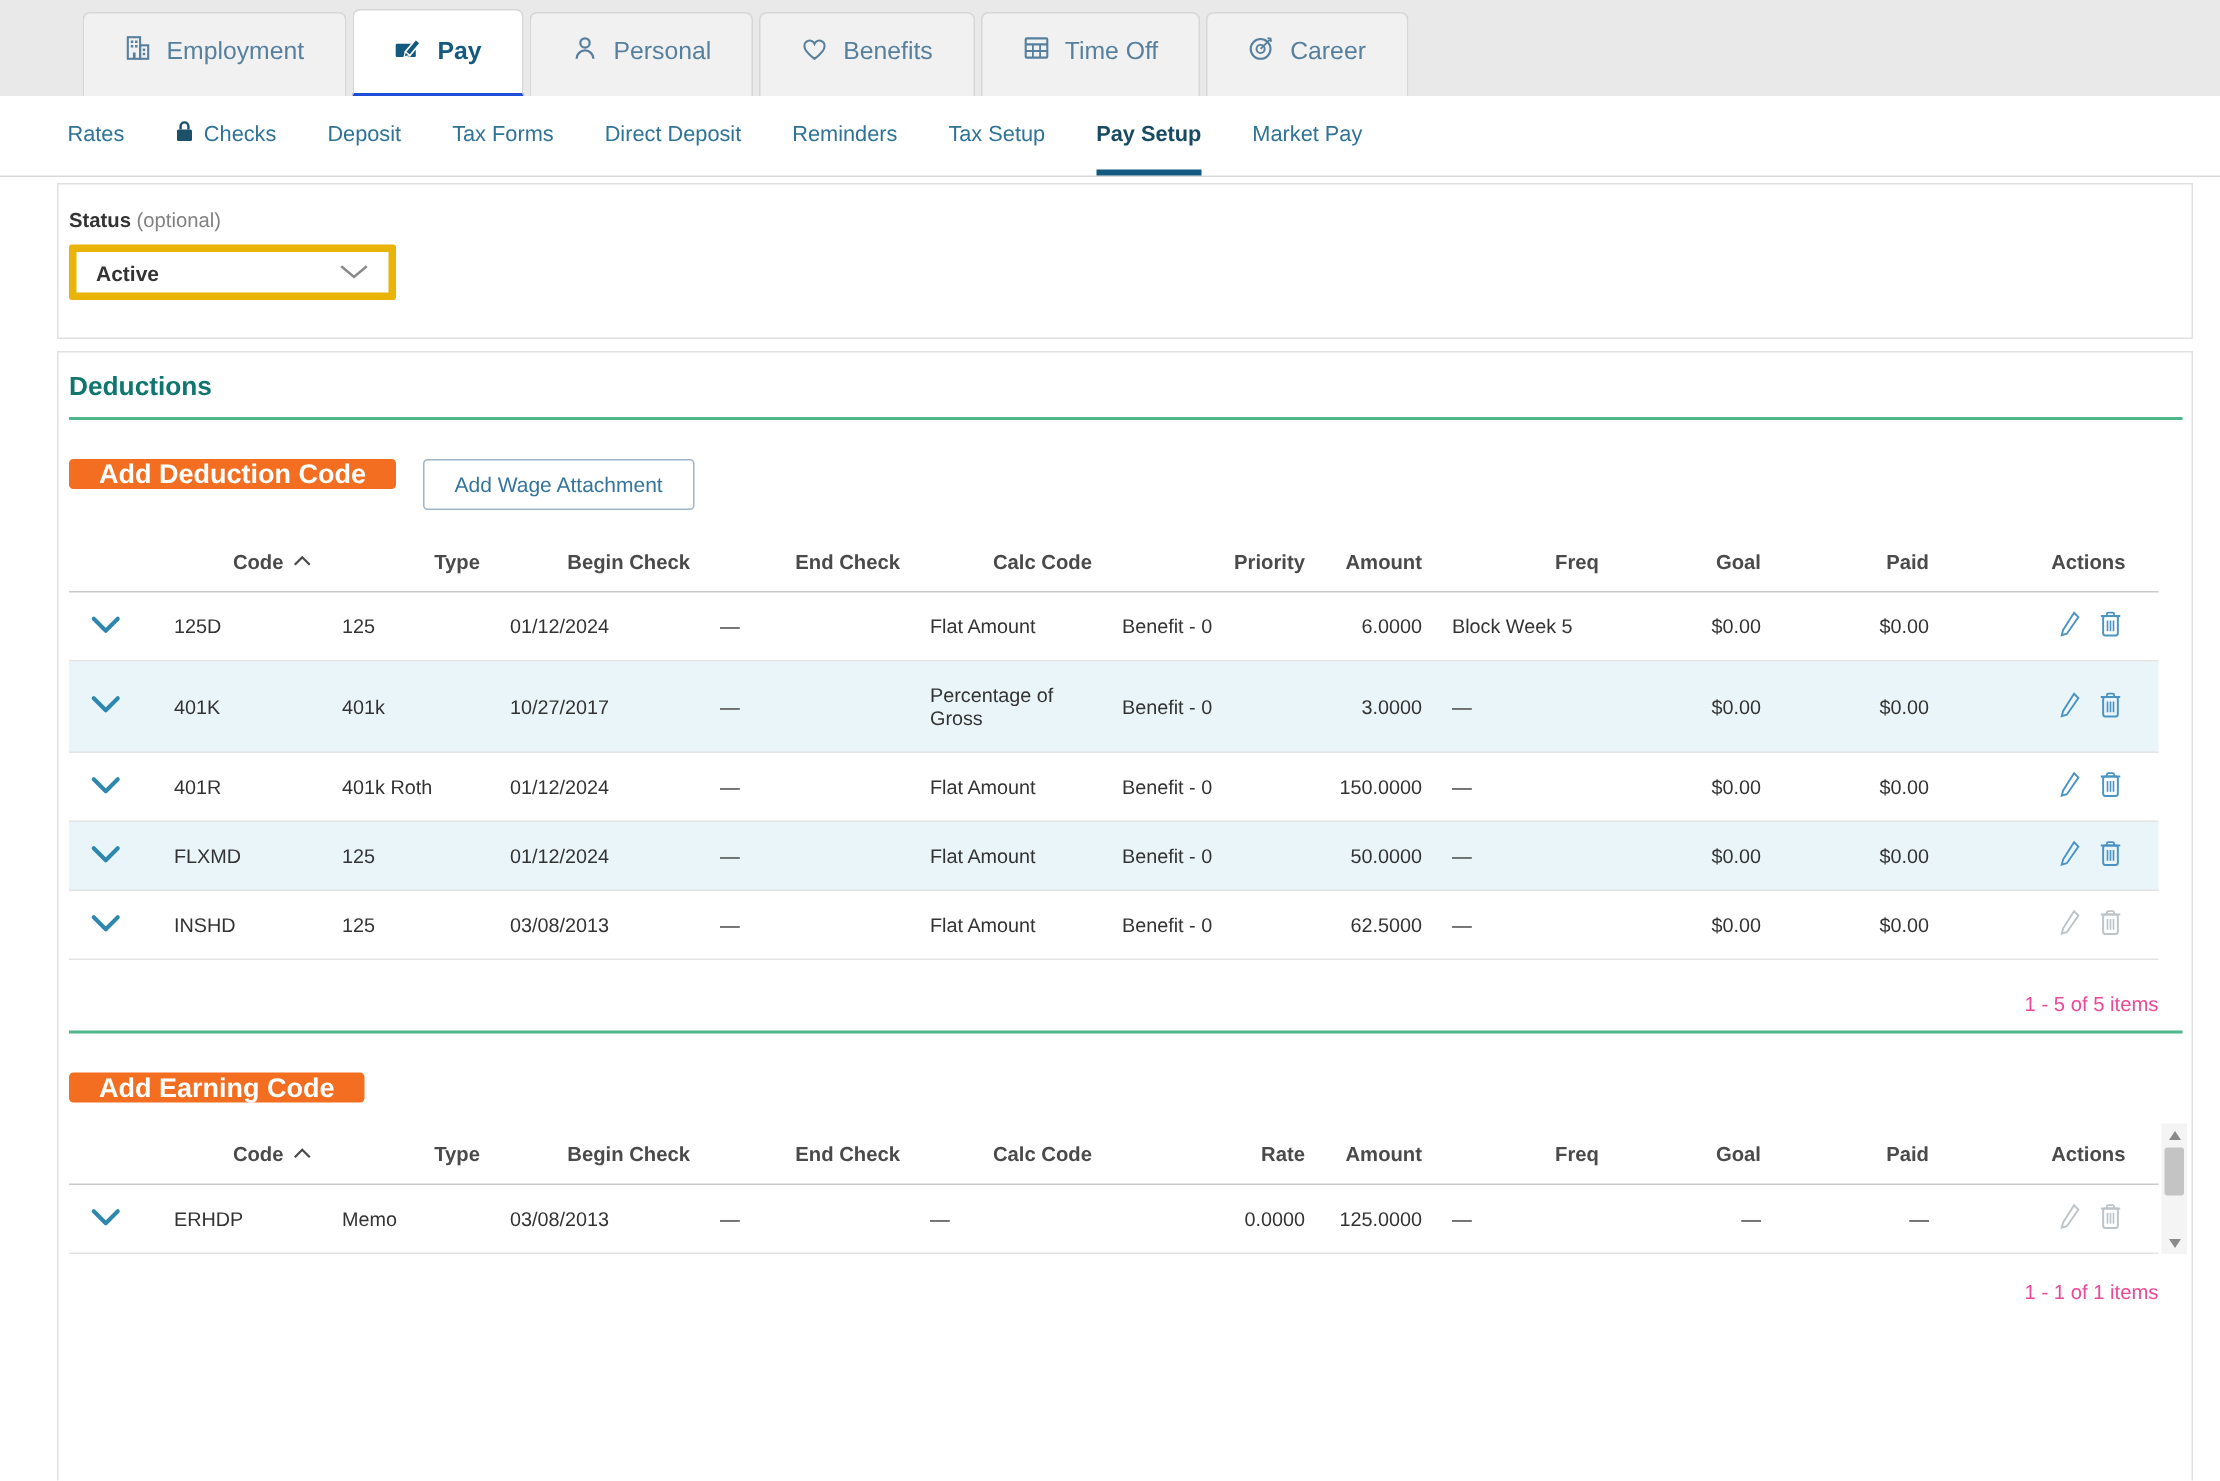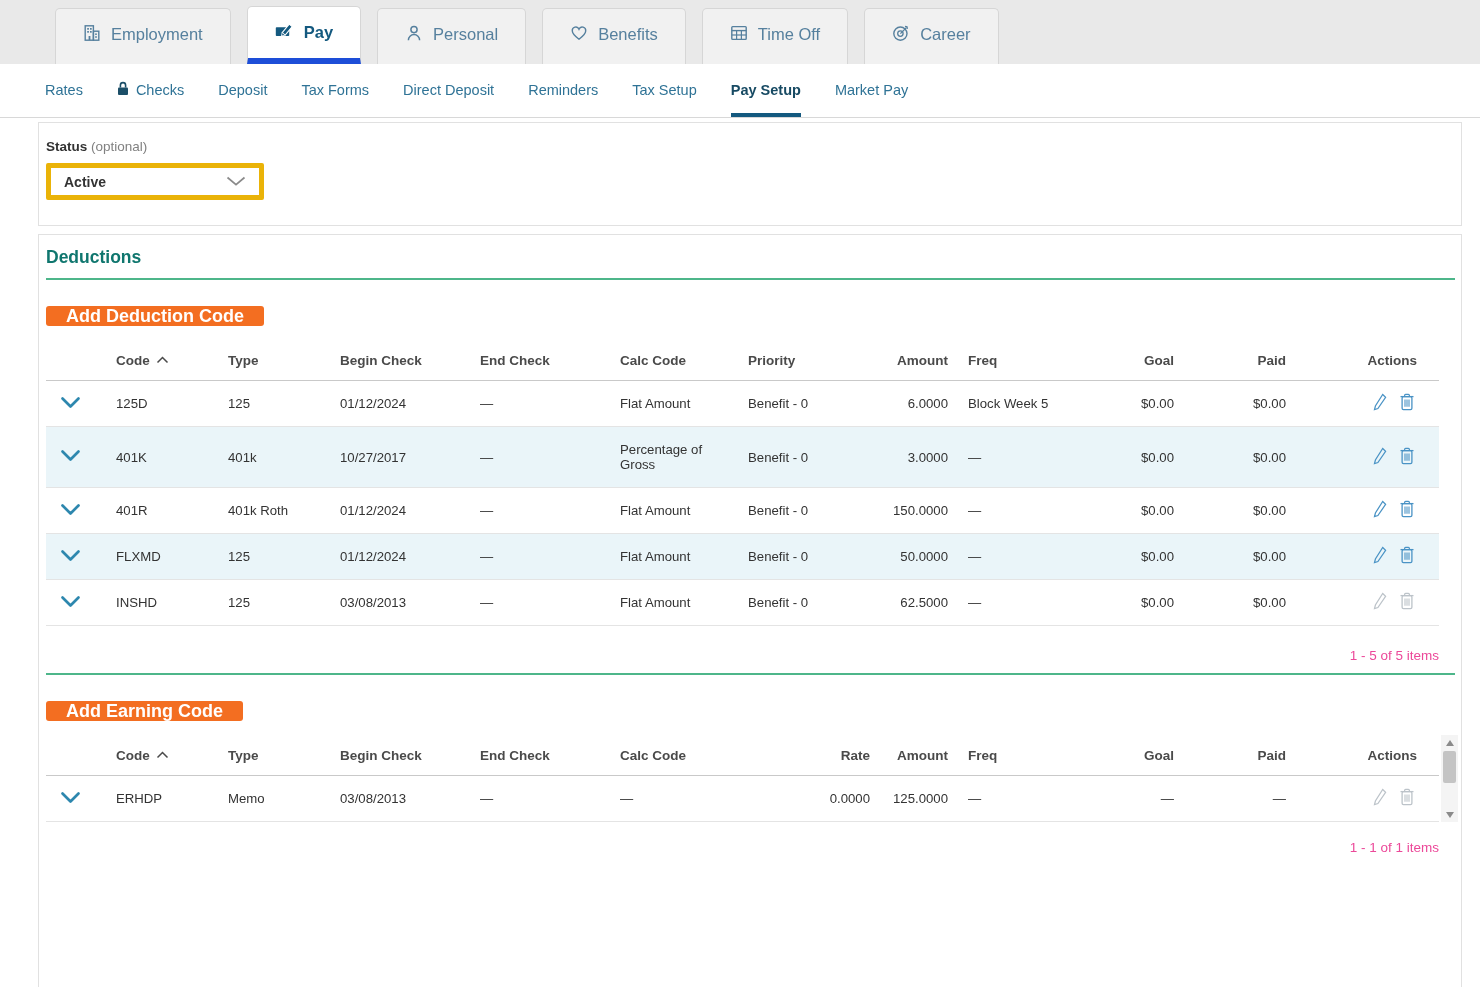--- a/index.html
+++ b/index.html
@@ -8,32 +8,32 @@
     width:1480px; height:987px; position:relative; overflow:hidden;
     background:#ffffff;
     font-family:"Liberation Sans","DejaVu Sans",sans-serif;
     color:#333;
   }
 
   
   .tabbar {
     position:absolute; top:0; left:0; right:0; height:64px;
     background:#e9e9e9; display:flex; align-items:flex-end;
-    padding-left:55px; gap:16px;
+    padding-left:55px; gap:4px;
   }
   .tab {
     height:56px; display:flex; align-items:center; gap:10px;
     padding:0 27px 4px 27px;
     background:#f1f1f1; border:1px solid #d6d6d6; border-bottom:none;
     border-radius:5px 5px 0 0;
     color:#56809e; font-size:16.5px; cursor:pointer; white-space:nowrap;
   }
   .tab.active {
     background:#ffffff; color:#14597f; font-weight:bold;
-    border-bottom:6px solid #1d4ed8; height:58px; padding-bottom:0;
+    border-bottom:2px solid #1d4ed8; height:58px; padding-bottom:0;
   }
   .tab svg { flex:0 0 auto; }
 
   
   .subnav {
     position:absolute; top:64px; left:0; right:0; height:54px;
     background:#fff; border-bottom:1px solid #d8d8d8;
     display:flex; align-items:stretch; padding-left:45px; gap:34px;
   }
   .subnav-item {
@@ -75,21 +75,21 @@
   .btn-secondary {
     background:#fff; color:#35759c; font-size:14px;
     border:1px solid #9db6ca; border-radius:3px; height:34px; padding:0 20px;
     cursor:pointer; font-family:inherit;
   }
 
   
   table { border-collapse:collapse; table-layout:fixed; width:1393px; margin-top:14px; }
   th {
     padding:12px 10px; font-size:13.5px; color:#4a4a4a; font-weight:bold;
-    text-align:left; border-bottom:1px solid #c9c9c9; white-space:nowrap;
+    text-align:right; border-bottom:1px solid #c9c9c9; white-space:nowrap;
   }
   th.num { text-align:right; }
   th.th-actions { text-align:right; padding-right:22px; }
   th .sort-caret { margin-left:6px; vertical-align:1px; }
   td {
     padding:15px 10px; font-size:13.2px; color:#333;
     border-bottom:1px solid #e4e4e4; vertical-align:middle; overflow-wrap:break-word;
   }
   td.num { text-align:right; }
   tbody tr:nth-child(even) { background:#eaf5f9; }
@@ -203,20 +203,21 @@
   </div>
 </div>
 
 <div class="main-panel">
 
   <h2 class="section-title">Deductions</h2>
   <div class="rule"></div>
 
   <div class="btn-row">
     <button class="btn-primary">Add Deduction Code</button>
+    <button class="btn-secondary">Add Wage Attachment</button>
   </div>
 
   <table>
     <colgroup>
       <col style="width:60px">
         <col style="width:112px">
         <col style="width:112px">
         <col style="width:140px">
       <col style="width:140px">
         <col style="width:128px">

